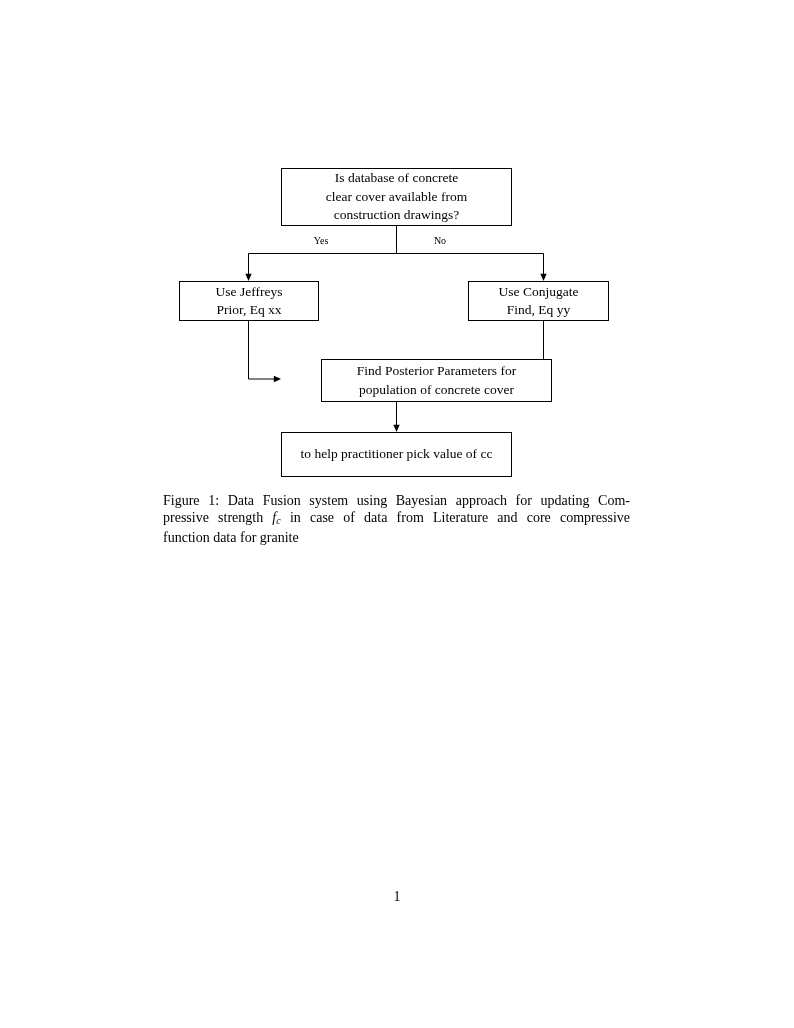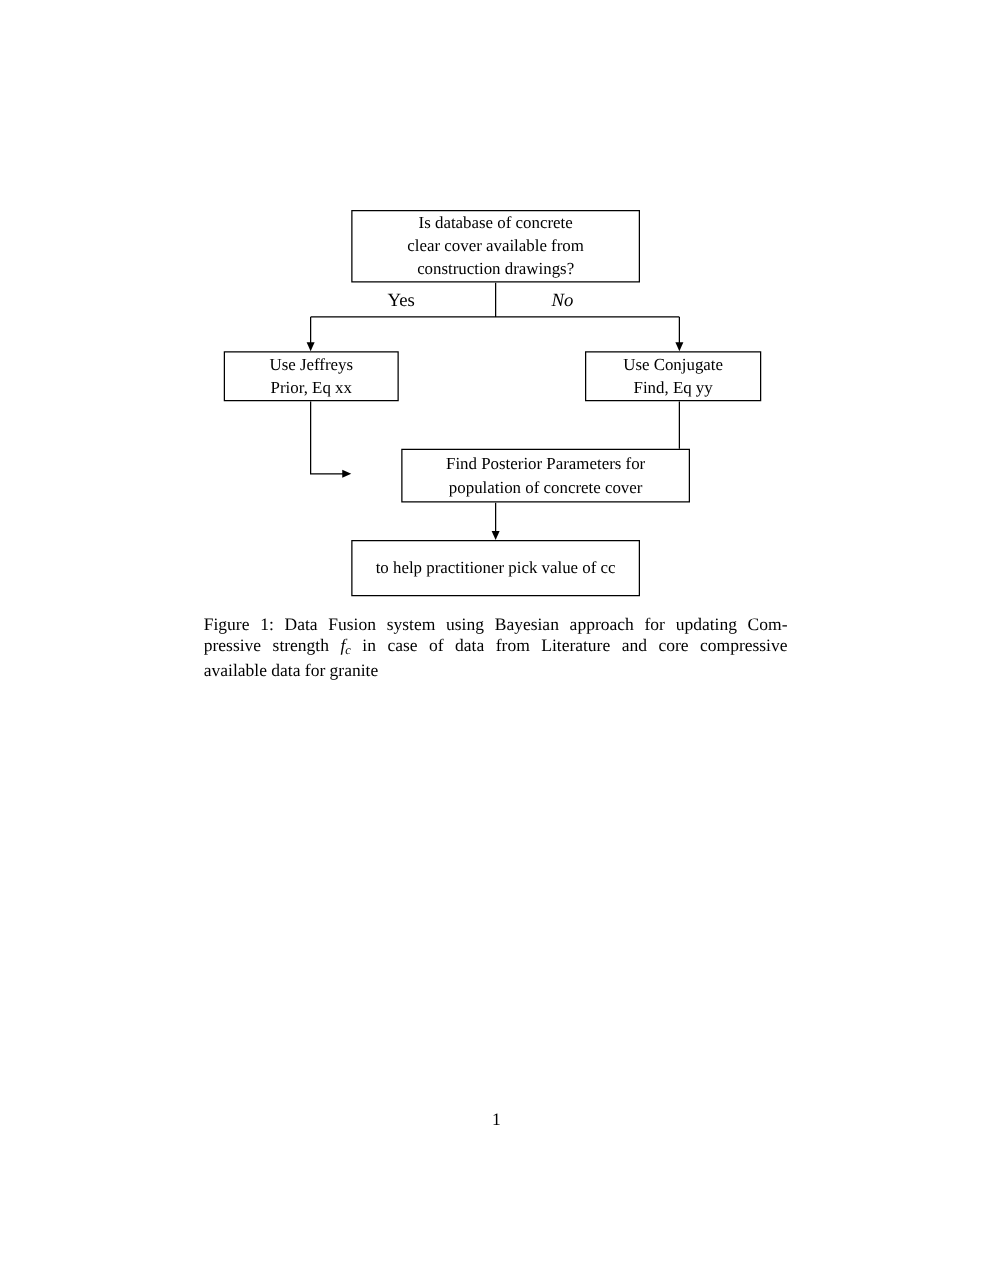--- a/index.html
+++ b/index.html
@@ -46,26 +46,26 @@
   .box-decision  { left: 281px; top: 168px; width: 231px; height: 58px; }
   .box-jeffreys  { left: 179px; top: 281px; width: 140px; height: 40px; }
   .box-conjugate { left: 468px; top: 281px; width: 141px; height: 40px; }
   .box-posterior { left: 281px; top: 359px; width: 231px; height: 43px; margin-left: 40px; }
   .box-plot      { left: 281px; top: 432px; width: 231px; height: 45px; }
 
   .edge-label {
     position: absolute;
     top: 233px;
     transform: translateX(-50%);
-    font-size: 15px;
+    font-size: 10px;
     line-height: 16px;
     white-space: nowrap;
   }
   .label-yes { left: 321px; }
-  .label-no  { left: 450px; font-style: italic; }
+  .label-no  { left: 440px; }
 
   
   .caption {
     position: absolute;
     left: 163px;
     top: 492px;
     width: 467px;
     font-size: 14px;
     line-height: 17px;
   }
@@ -143,18 +143,18 @@
 
     <div class="fc-box box-plot">
       <div class="ln">to help practitioner pick value of cc</div>
     </div>
 
   </div>
 
   <div class="caption">
     <div class="cap-line just">Figure 1: Data Fusion system using Bayesian approach for updating Com-</div>
     <div class="cap-line just"><span>pressive strength</span> <span><span class="math-f">f</span><span class="math-sub">c</span></span> <span>in case of data from Literature and core compressive</span></div>
-    <div class="cap-line">available data for granite</div>
+    <div class="cap-line">function data for granite</div>
   </div>
 
   <div class="page-number">1</div>
 
 </div>
 
 </body></html>

